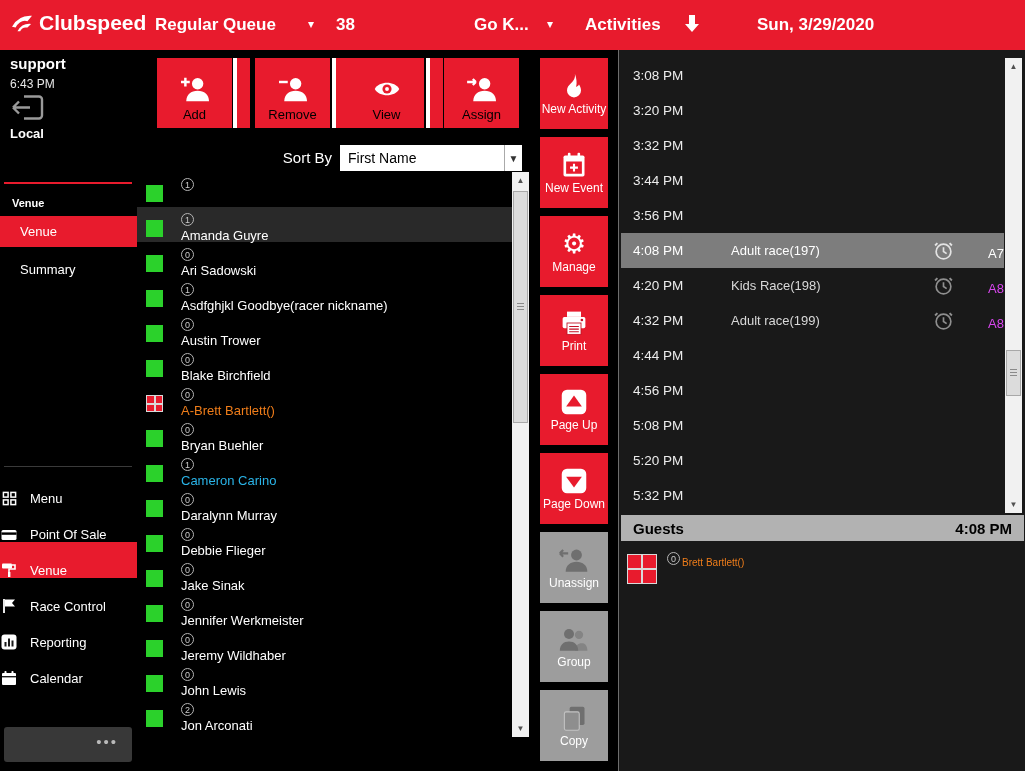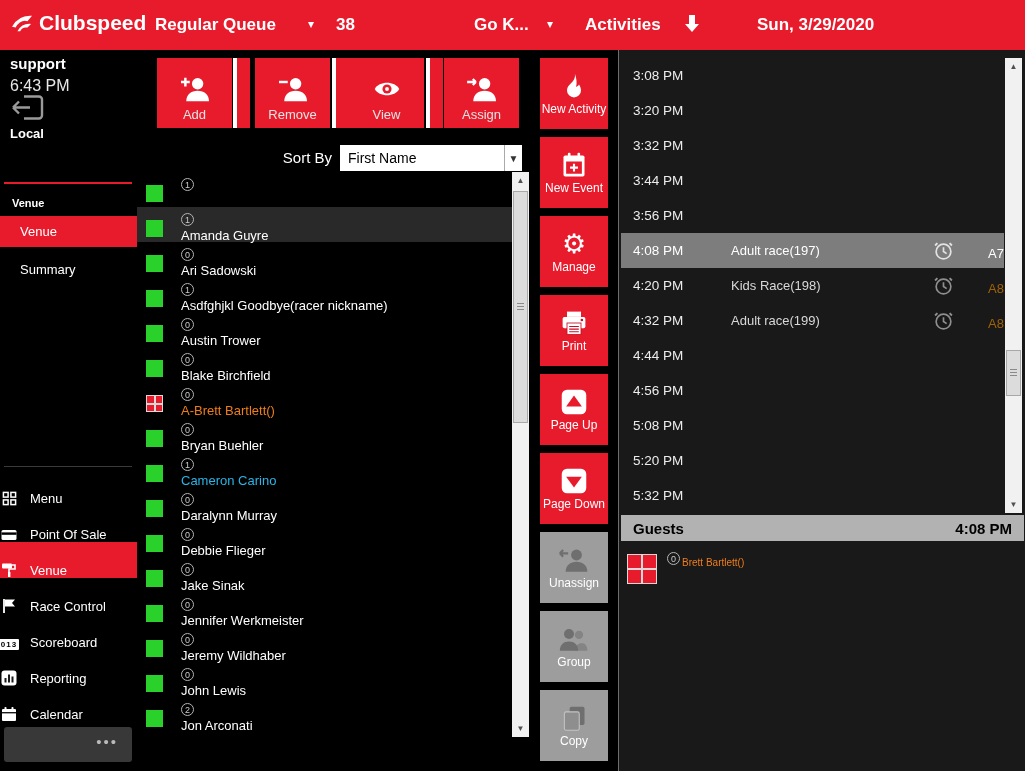--- a/index.html
+++ b/index.html
@@ -11,42 +11,42 @@
   #topbar{position:absolute;inset:0 0 auto 0;height:50px;background:var(--red)}
   #topbar .abs{position:absolute;white-space:nowrap}
   .logo{left:10px;top:11px;display:flex;align-items:center;gap:5px;font-size:21px;font-weight:bold}
   .tb-txt{font-size:17px;font-weight:bold;top:15px}
   .caret{font-size:12px;top:17px}
 
   
   #sidebar{position:absolute;top:50px;left:0;width:137px;height:721px;background:#000}
   #sidebar .abs{position:absolute}
   .sb-user{left:10px;top:5px;font-size:15px;font-weight:bold}
-  .sb-time{left:10px;top:27px;font-size:16px;color:#e8e8e8}
+  .sb-time{left:10px;top:27px;font-size:12px;color:#e8e8e8}
   .sb-exit{left:10px;top:44px;cursor:pointer}
   .sb-local{left:10px;top:76px;font-size:13px;font-weight:bold}
   .sb-redline{left:4px;top:132px;width:128px;height:2px;background:var(--red)}
   .sb-venuehdr{left:12px;top:147px;font-size:11px;font-weight:bold}
   .sb-vitem{left:0;width:137px;font-size:13px;line-height:31px;padding-left:20px;cursor:pointer}
   .sb-vitem.active{background:var(--red)}
   .sb-divider{left:4px;top:416px;width:128px;height:1px;background:#3a3a3a}
   #sb-nav{left:0;top:420px;width:137px}
   .nav-item{display:flex;align-items:flex-end;gap:12px;height:36px;font-size:13px;cursor:pointer}
   .nav-item.active{background:var(--red)}
   .nav-ic{width:18px;display:flex;justify-content:center;align-items:center;flex:none}
   .score-ic{background:#fff;color:#000;font-size:8px;font-weight:bold;padding:1px 2px;letter-spacing:1px;border-radius:1px}
   .sb-more{left:4px;top:677px;width:128px;height:35px;background:#383838;border-radius:3px;color:#b9b9b9;
            font-size:15px;letter-spacing:2px;text-align:right;line-height:30px;padding-right:14px;cursor:pointer}
 
   
   #main{position:absolute;top:50px;left:137px;width:403px;height:721px}
   .tbtn{position:absolute;top:8px;width:75px;height:70px;background:var(--red);display:flex;flex-direction:column;
         align-items:center;justify-content:flex-end;padding-bottom:6px;gap:4px;cursor:pointer}
   .tbtn svg{width:32px;height:28px}
-  .tbtn .lbl{font-size:13px;color:#e5e5e5}
+  .tbtn .lbl{font-size:13px;color:#000000}
   .sliver{position:absolute;top:8px;width:17px;height:70px;background:var(--red);border-left:4px solid #fff}
   #sort-label{position:absolute;left:110px;top:99px;width:85px;text-align:right;font-size:15px;color:#fff}
   #sort-select{position:absolute;left:203px;top:95px;width:182px;height:26px;background:#fff;color:#000;font-size:14px;
                display:flex;align-items:center;padding-left:8px;cursor:pointer}
   #sort-select .sel-caret{position:absolute;right:0;top:0;width:18px;height:26px;border-left:1px solid #aaa;
                display:flex;align-items:center;justify-content:center;font-size:10px;color:#333}
   #racer-list{position:absolute;top:122px;left:0;width:375px;height:565px;overflow:hidden}
   .racer-row{position:relative;height:35px;padding:2px 0 0 44px;cursor:pointer}
   .racer-row[data-selected]{background:#292929}
   .marker{width:17px;height:17px;display:block}
@@ -81,21 +81,21 @@
   .abtn svg{width:30px;height:28px}
   .gear-glyph{font-size:27px;line-height:28px;color:#fff}
 
   
   #rightpanel{position:absolute;top:50px;left:618px;width:407px;height:721px;background:#191919;border-left:1px solid #6e6e6e}
   #schedule{position:absolute;top:8px;left:2px;width:383px}
   .slot-row{height:35px;display:flex;align-items:center;padding-left:12px;cursor:pointer}
   .slot-time{width:88px;font-size:13.5px;color:#ececec}
   .slot-race{font-size:13px;color:#d8d8d8;margin-left:10px}
   .slot-right{margin-left:auto;display:flex;align-items:flex-end;gap:26px;color:#8f8f8f}
-  .slot-kart{font-size:13px;color:#a16207;width:24px;text-align:right}
+  .slot-kart{font-size:13px;color:#d946ef;width:24px;text-align:right}
   .slot-row[data-selected]{background:#7d7d7d}
   .slot-row[data-selected] .slot-time,.slot-row[data-selected] .slot-race,.slot-row[data-selected] .slot-kart{color:#fff}
   .slot-row[data-selected] .slot-right{color:#e3e3e3}
   #sched-sbar{top:8px;left:386px;height:455px}
   #sched-thumb{top:292px;height:46px}
   #guests-header{position:absolute;top:465px;left:2px;width:403px;height:26px;background:#b2b2b2;color:#000;
         display:flex;align-items:center;justify-content:space-between;padding:0 12px;font-size:15px;font-weight:bold}
   #guest-list{position:absolute;top:496px;left:2px;width:403px}
   .guest-row{display:flex;align-items:flex-start;padding:8px 0 4px 6px;cursor:pointer}
   .guest-row .marker{width:30px;height:30px}
@@ -178,26 +178,20 @@
       <span class="nav-ic">
         <svg width="14" height="16" viewBox="0 0 14 16">
             <path d="M2 1v14" stroke="#fff" stroke-width="1.8"></path>
           <path d="M3 1.5h10l-3 3.5 3 3.5H3z" fill="#fff"></path>
           </svg>
       </span>
       <span>Race Control</span>
     </div>
     <div class="nav-item">
       <span class="nav-ic">
-        <span class="score-ic">013</span>
-      </span>
-      <span>Scoreboard</span>
-    </div>
-    <div class="nav-item">
-      <span class="nav-ic">
         <svg width="16" height="16" viewBox="0 0 16 16">
             <rect x="0.5" y="0.5" width="15" height="15" rx="3" fill="#fff"></rect>
           <rect x="3.5" y="8" width="2" height="4.5" fill="#1a1a1a"></rect>
             <rect x="7" y="4.5" width="2" height="8" fill="#1a1a1a"></rect>
           <rect x="10.5" y="6.5" width="2" height="6" fill="#1a1a1a"></rect>
           </svg>
       </span>
       <span>Reporting</span>
     </div>
     <div class="nav-item">

